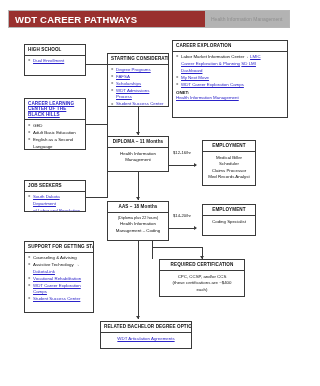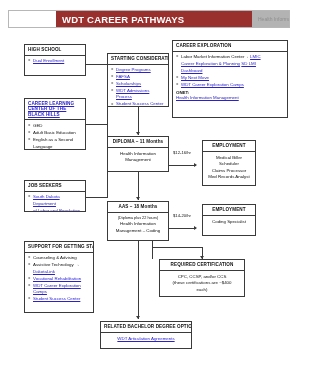--- a/index.html
+++ b/index.html
@@ -24,21 +24,20 @@
   
   .header {
     position: absolute;
     left: 8px;
     top: 10px;
     width: 282px;
     height: 18px;
     display: flex;
     border: 1px solid #b7b7b7;
     box-sizing: border-box;
-    padding-left: 47px;
   }
   .header-title {
     background: #99302e;
     color: #ffffff;
     flex: 0 0 196px;
     font-size: 9.5px;
     font-weight: bold;
     letter-spacing: 0.2px;
     display: flex;
     align-items: center;

